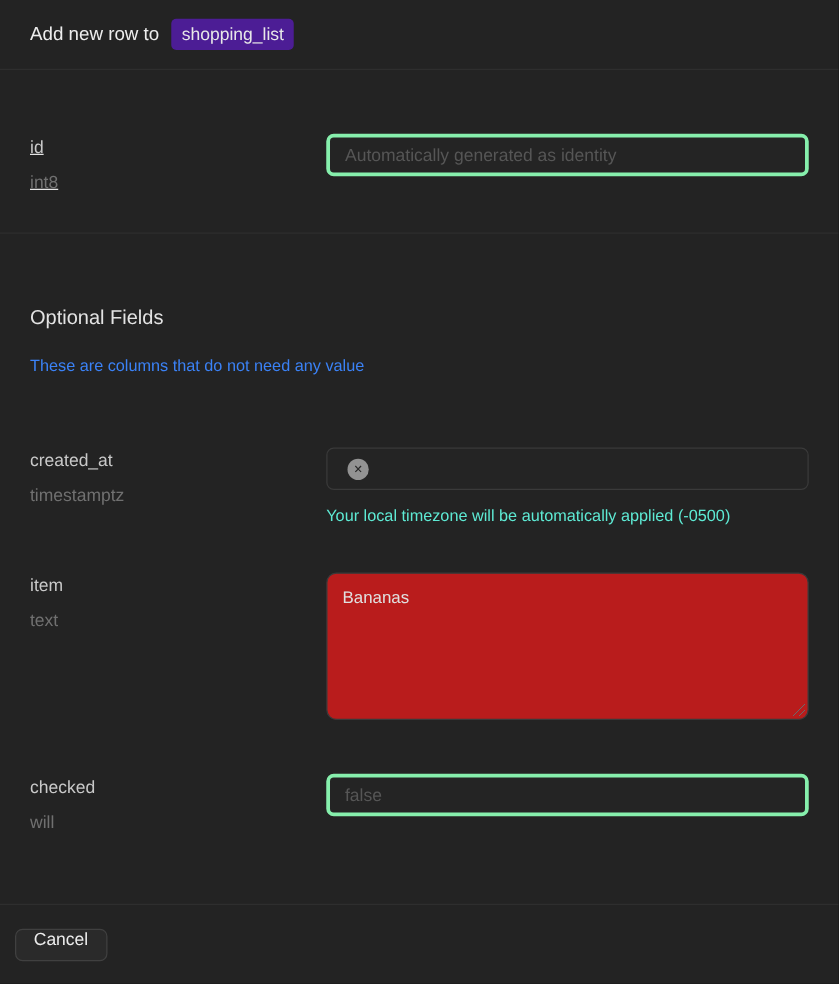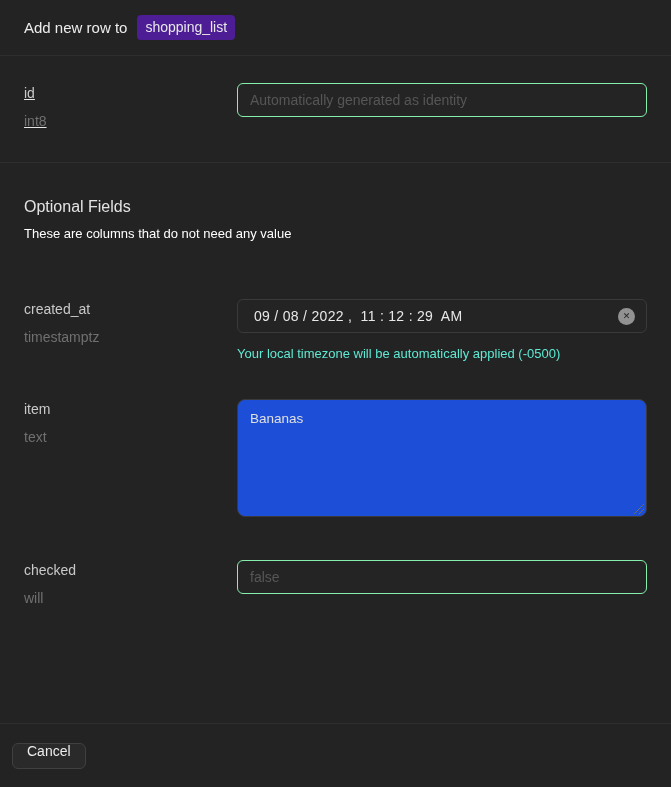--- a/index.html
+++ b/index.html
@@ -1,15 +1,15 @@
 <!DOCTYPE html>
 <html><head>
 <meta charset="utf-8">
 <style>
-  * { margin: 0; padding: 0; box-sizing: border-box; }
+  * { margin: 0; padding: 0; box-sizing: border-box; gap: 24px; }
   html, body { background: #1a1a1a; }
   body {
     font-family: "Liberation Sans", "DejaVu Sans", sans-serif;
     -webkit-font-smoothing: antialiased;
   }
   .panel {
     width: 671px;
     height: 787px;
     background: #232323;
     display: flex;
@@ -44,21 +44,21 @@
     grid-template-columns: 213px 1fr;
     align-items: start;
   }
   .field-labels .field-name { font-size: 14px; color: #c9c9c9; line-height: 20px; }
   .field-labels .field-type { font-size: 14px; color: #707070; line-height: 20px; margin-top: 8px; }
 
   .text-input {
     width: 100%;
     height: 34px;
     background: #242424;
-    border: 1px solid #86efac;
+    border: 3px solid #86efac;
     border-radius: 6px;
     padding: 0 12px;
     font-family: "Liberation Sans", "DejaVu Sans", sans-serif;
     font-size: 14px;
     color: #e5e5e5;
     outline: none;
   }
   .text-input::placeholder { color: #565656; opacity: 1; }
 
   
@@ -70,21 +70,21 @@
     text-decoration: underline;
   }
 
   
   .section-optional {
     flex: 1 1 auto;
     padding: 34px 24px 0;
     overflow: hidden;
   }
   .optional-heading { font-size: 16px; font-weight: 400; color: #e3e3e3; line-height: 20px; }
-  .optional-subtitle { font-size: 13px; color: #ffffff; line-height: 18px; margin-top: 8px; }
+  .optional-subtitle { font-size: 13px; color: #3b82f6; line-height: 18px; margin-top: 19px; }
   .optional-fields-wrap { margin-top: 56px; }
 
   .row-created-at { margin-bottom: 36px; }
   .row-item { margin-bottom: 43px; }
 
   .datetime-box {
     width: 100%;
     height: 34px;
     background: #242424;
     border: 1px solid #3a3a3a;
@@ -116,21 +116,21 @@
     cursor: pointer;
     user-select: none;
   }
   .field-helper { font-size: 13px; color: #5eead4; line-height: 18px; margin-top: 12px; }
 
   .textarea-wrap { position: relative; }
   .item-textarea {
     display: block;
     width: 100%;
     height: 118px;
-    background: #1d4ed8;
+    background: #b91c1c;
     border: 1px solid #3a3a3a;
     border-radius: 8px;
     padding: 10px 12px;
     font-family: "Liberation Sans", "DejaVu Sans", sans-serif;
     font-size: 13.5px;
     color: #e0e0e0;
     line-height: 18px;
     resize: none;
     outline: none;
   }
@@ -202,21 +202,20 @@
 
     <div class="optional-fields-wrap">
 
       <div class="field-row row-created-at">
         <div class="field-labels">
           <div class="field-name">created_at</div>
           <div class="field-type">timestamptz</div>
         </div>
         <div class="field-control">
           <div class="datetime-box">
-            <span class="datetime-value">09 / 08 / 2022 ,  11 : 12 : 29  AM</span>
             <span class="clear-btn">✕</span>
           </div>
           <div class="field-helper">Your local timezone will be automatically applied (-0500)</div>
         </div>
       </div>
 
       <div class="field-row row-item">
         <div class="field-labels">
           <div class="field-name">item</div>
           <div class="field-type">text</div>

